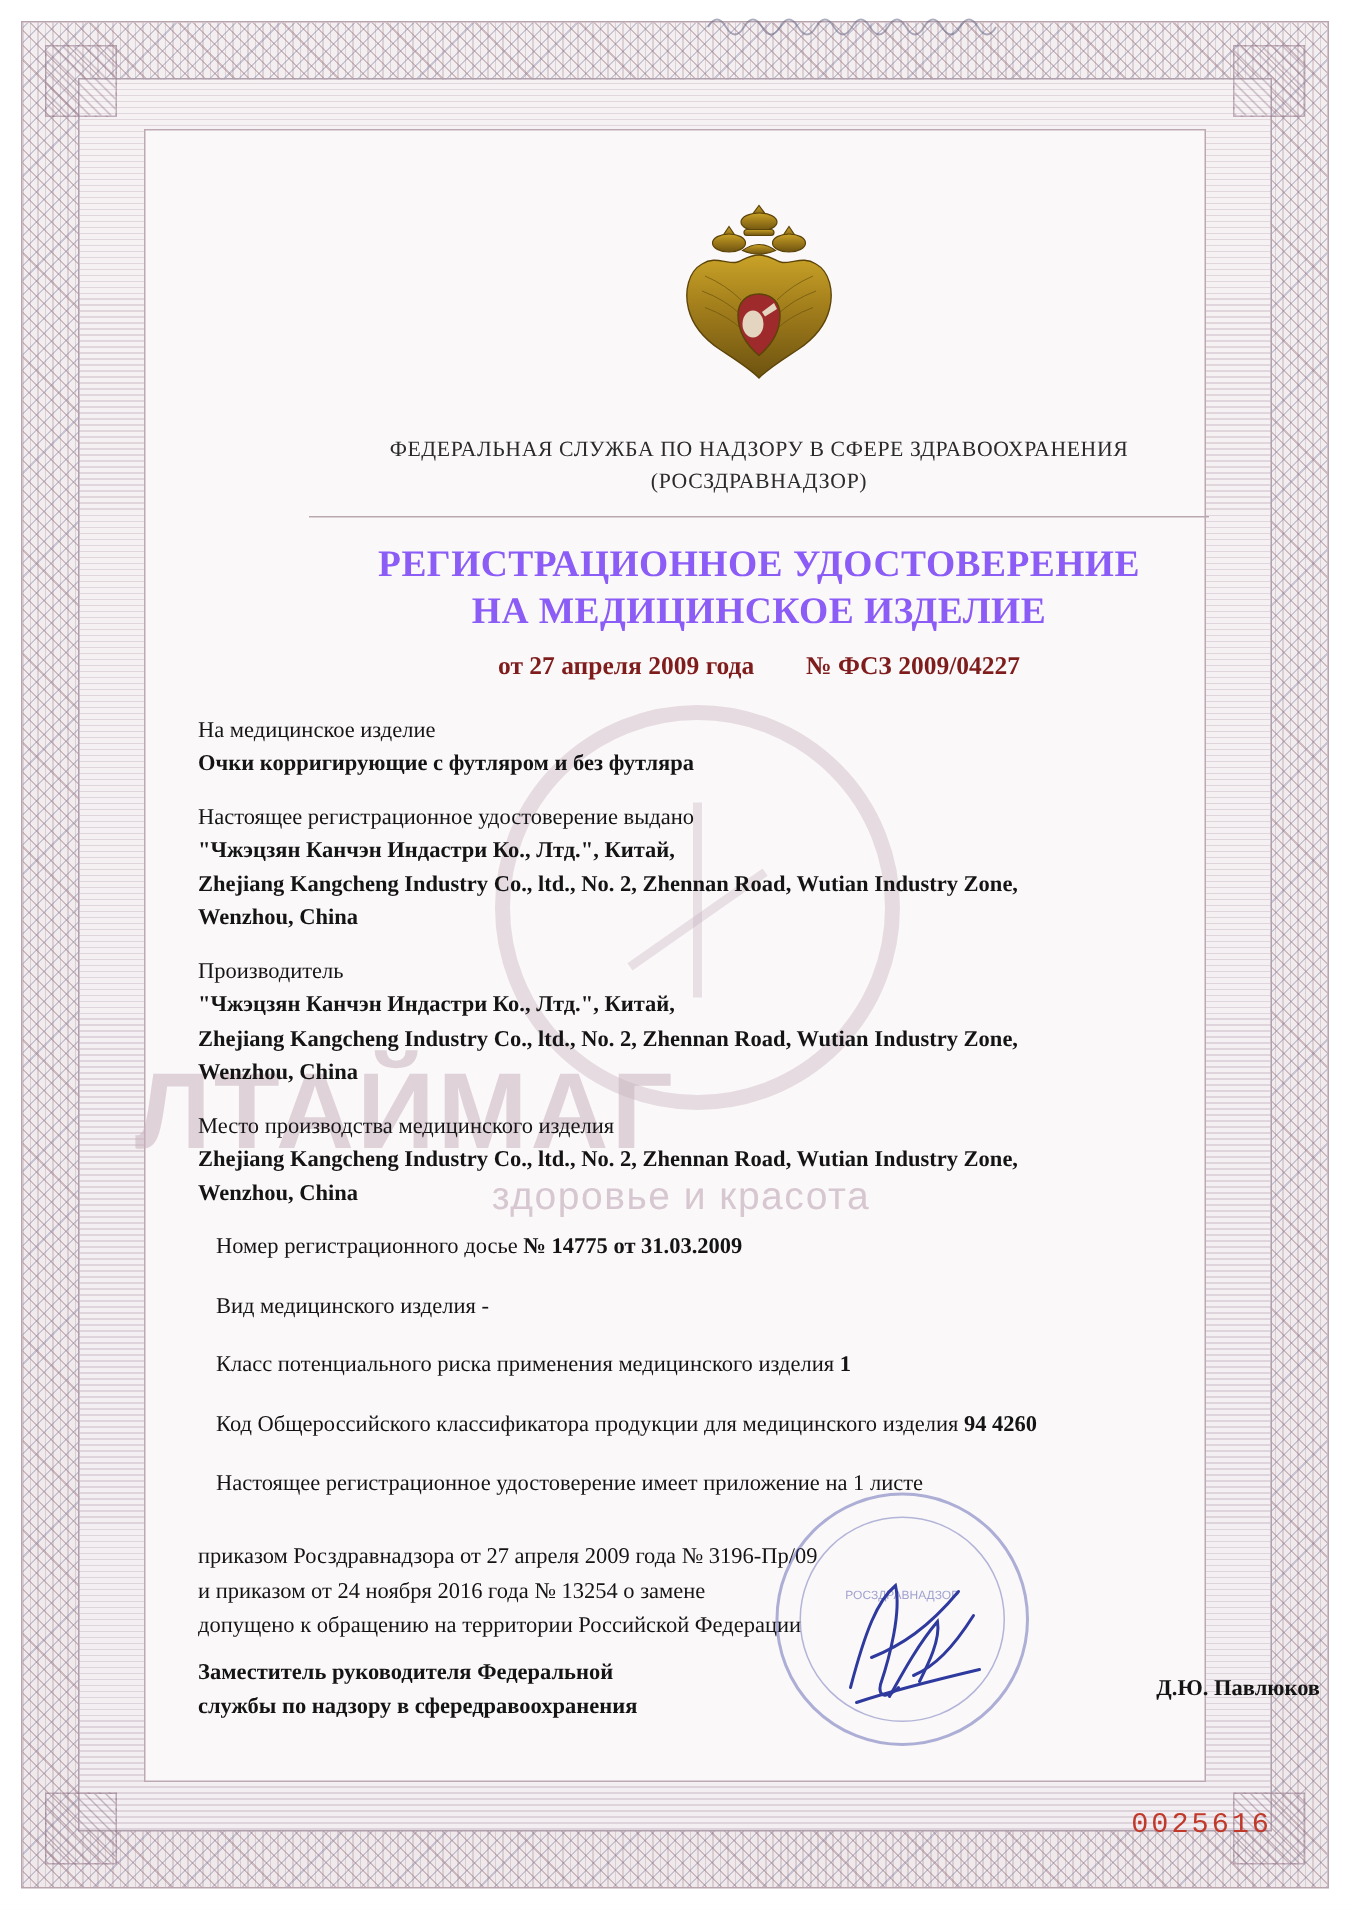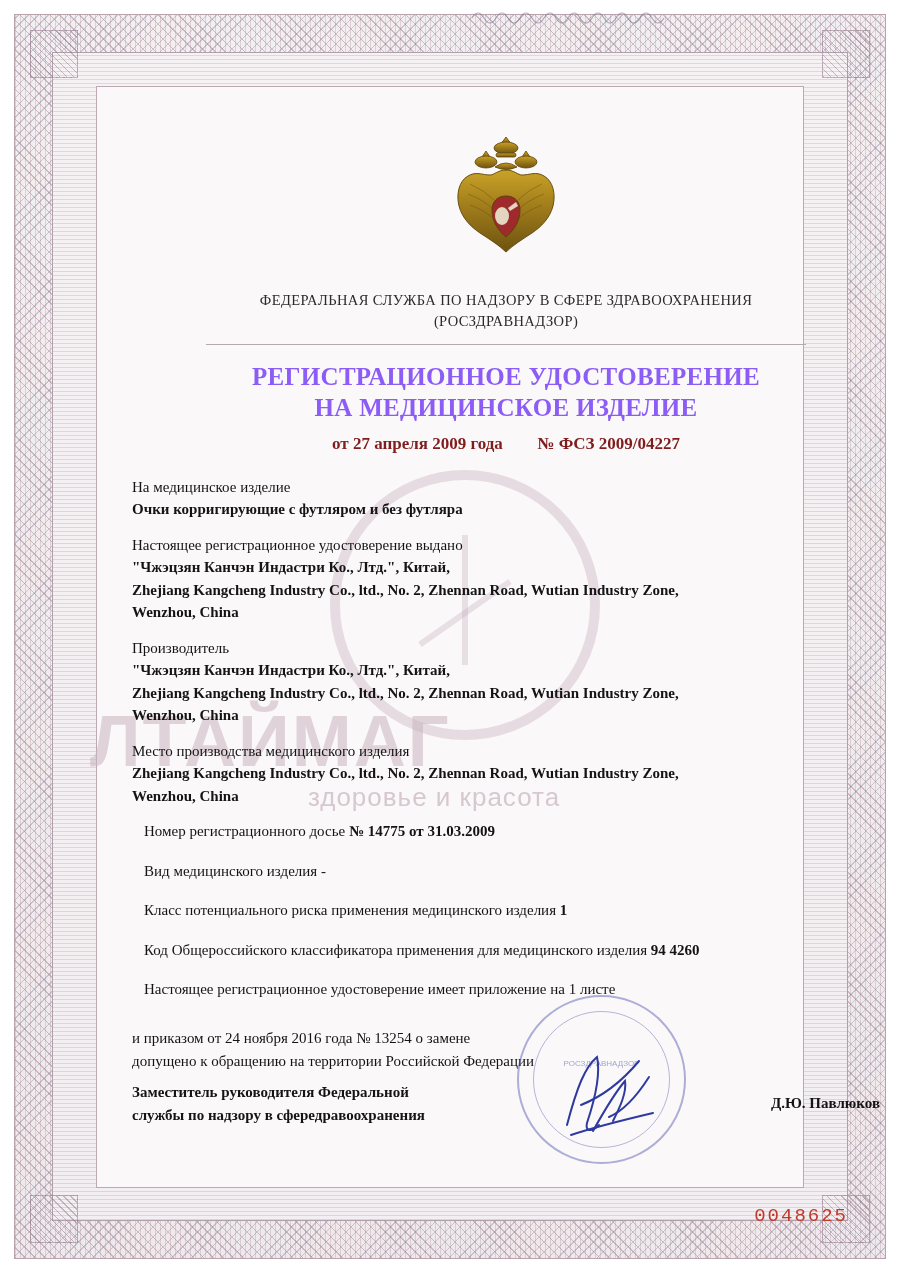--- a/index.html
+++ b/index.html
@@ -106,21 +106,21 @@
     text-align: left;
     font-family: "Liberation Sans", sans-serif;
     font-size: 72px;
     font-weight: bold;
     color: rgba(200,178,190,0.55);
     letter-spacing: 2px;
     pointer-events: none;
   }
   .wm-sub {
     position: absolute;
-    left: 74px; top: 782px;
+    left: 94px; top: 782px;
     width: 720px;
     text-align: center;
     font-family: "Liberation Sans", sans-serif;
     font-size: 26px;
     color: rgba(200,178,190,0.7);
     letter-spacing: 1px;
     pointer-events: none;
   }
 
   
@@ -386,21 +386,21 @@
         <span class="lbl">Вид медицинского изделия -</span>
         <span class="val"></span>
       </div>
 
       <div class="single">
         <span class="lbl">Класс потенциального риска применения медицинского изделия</span>
         <span class="val">1</span>
       </div>
 
       <div class="single">
-        <span class="lbl">Код Общероссийского классификатора применения для медицинского изделия</span>
+        <span class="lbl">Код Общероссийского классификатора продукции для медицинского изделия</span>
         <span class="val">94 4260</span>
       </div>
 
       <div class="single">
         <span class="lbl">Настоящее регистрационное удостоверение имеет приложение на 1 листе</span>
       </div>
     </div>
 
     <div class="footer">
 
@@ -411,28 +411,29 @@
       <svg class="signature" viewBox="0 0 120 95">
         <g fill="none" stroke="#2f3a9e" stroke-width="2" stroke-linecap="round">
           <path d="M10,78 C20,40 28,20 40,10 C44,28 36,58 30,76 C28,84 34,86 42,78"></path>
           <path d="M24,58 C44,50 62,38 82,14"></path>
           <path d="M36,84 C46,66 56,48 68,34 C70,46 62,62 56,74"></path>
           <path d="M52,70 C66,64 78,52 92,30"></path>
           <path d="M14,88 C38,80 62,74 96,66"></path>
         </g>
       </svg>
 
+      <div>приказом Росздравнадзора от 27 апреля 2009 года № 3196-Пр/09</div>
       <div>и приказом от 24 ноября 2016 года № 13254 о замене</div>
       <div>допущено к обращению на территории Российской Федерации</div>
 
       <div class="sign-row">
         <div class="sign-left">
           <div>Заместитель руководителя Федеральной</div>
           <div>службы по надзору в сфередравоохранения</div>
         </div>
         <div class="sign-name">Д.Ю. Павлюков</div>
       </div>
     </div>
 
   </div>
 
-  <div class="docnum">0048625</div>
+  <div class="docnum">0025616</div>
 </div>
 
 </body></html>

